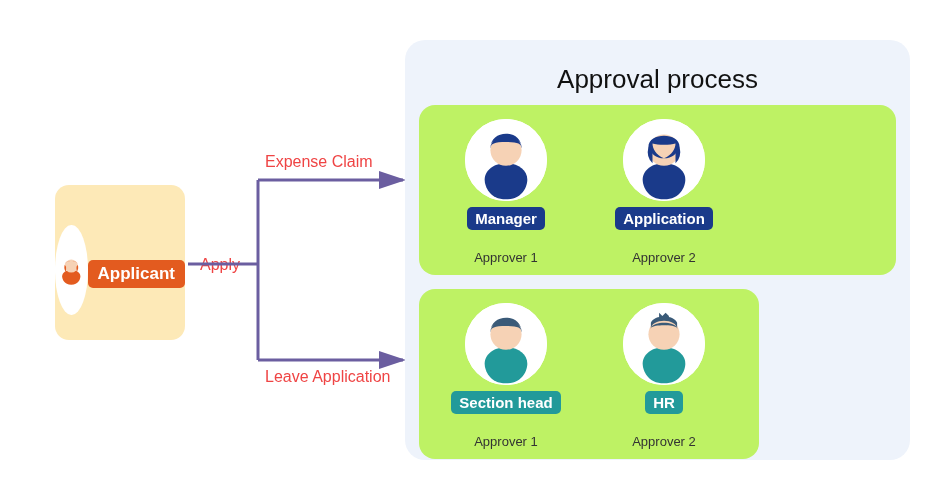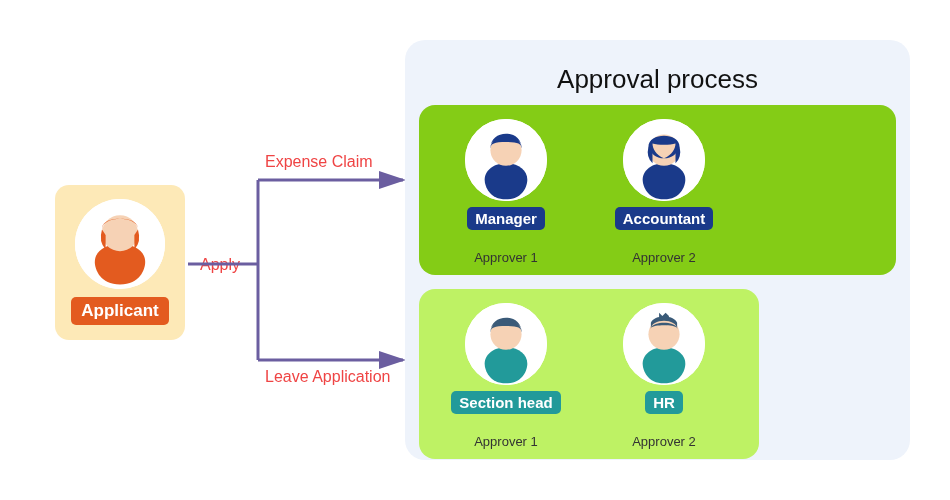--- a/index.html
+++ b/index.html
@@ -13,21 +13,21 @@
   }
   .applicant-card {
     position: absolute;
     left: 55px;
     top: 185px;
     width: 130px;
     height: 155px;
     background: #fde9b7;
     border-radius: 14px;
     display: flex;
-    flex-direction: column;
+    flex-direction: row;
     align-items: center;
     padding-top: 14px;
   }
   .applicant-card .avatar-circle { width: 90px; height: 90px; }
   .role-badge {
     margin-top: 8px;
     padding: 4px 10px;
     border-radius: 5px;
     color: #fff;
     font-weight: 700;
@@ -55,21 +55,21 @@
     margin: 10px 0 10px 0;
   }
   .approver-group {
     border-radius: 16px;
     display: flex;
     gap: 8px;
     padding: 14px 12px 10px 12px;
     margin-bottom: 14px;
     justify-content: flex-start;
   }
-  .group-blue { background: #84cc16; }
+  .group-blue { background: #bef264; }
   .group-teal { background: #bef264; }
 
   .approver {
     width: 150px;
     display: flex;
     flex-direction: column;
     align-items: center;
   }
   .approver .avatar-circle { width: 82px; height: 82px; }
   .approver .role-badge { font-size: 15px; padding: 3px 8px; margin-top: 6px; }
@@ -147,21 +147,21 @@
       <div class="avatar-circle">
         <svg viewBox="0 0 100 100" width="100%" height="100%">
           <circle cx="50" cy="50" r="50" fill="#fff"></circle>
           <path d="M50 98 C30 98 24 82 24 74 C24 62 36 54 50 54 C64 54 76 62 76 74 C76 82 70 98 50 98 Z" fill="#1a3a8a"></path>
           <circle cx="50" cy="38" r="19" fill="#f6d2b5"></circle>
           <path d="M31 34 C31 16 69 16 69 34 C66 42 60 48 50 48 C60 44 64 36 64 30 C58 32 42 32 36 30 C36 36 40 44 50 48 C40 48 34 42 31 34 Z" fill="#1a3a8a"></path>
           <path d="M31 34 Q28 46 36 54 L36 38 Z" fill="#1a3a8a"></path>
           <path d="M69 34 Q72 46 64 54 L64 38 Z" fill="#1a3a8a"></path>
         </svg>
       </div>
-      <div class="role-badge badge-blue">Accountant</div>
+      <div class="role-badge badge-blue">Application</div>
       <div class="sub">Approver 2</div>
     </div>
   </div>
 
   <div class="approver-group group-teal" style="width:340px;">
     <div class="approver">
       <div class="avatar-circle">
         <svg viewBox="0 0 100 100" width="100%" height="100%">
           <circle cx="50" cy="50" r="50" fill="#fff"></circle>
           <path d="M50 98 C30 98 24 82 24 74 C24 62 36 54 50 54 C64 54 76 62 76 74 C76 82 70 98 50 98 Z" fill="#229a9a"></path>

